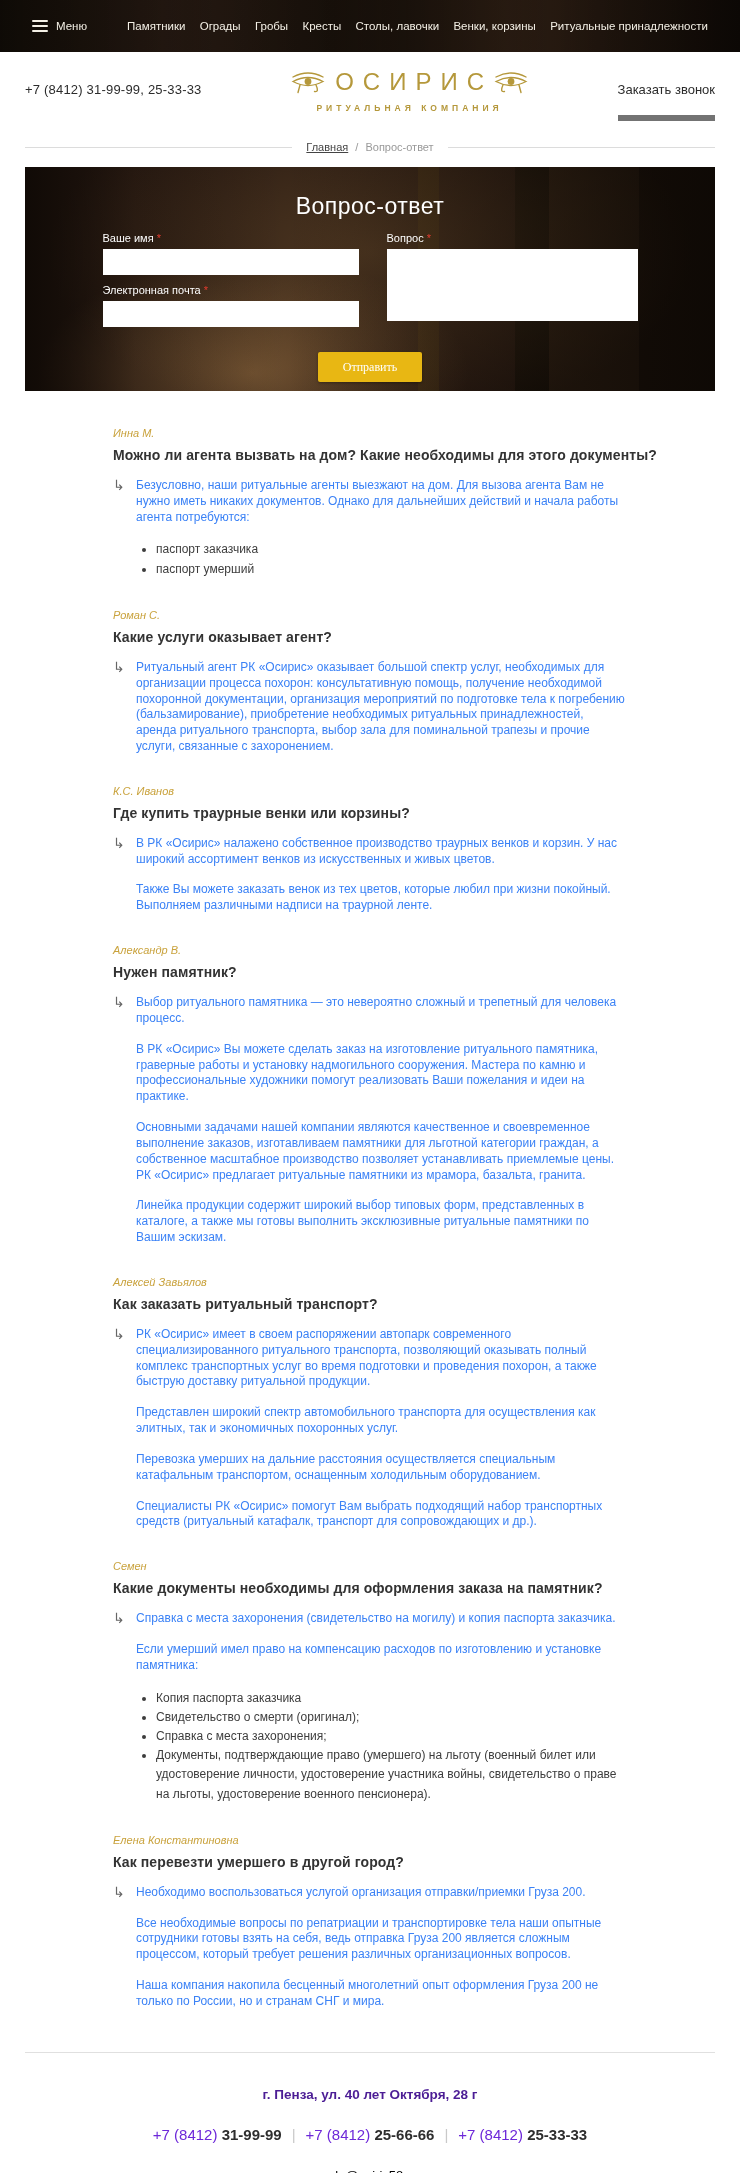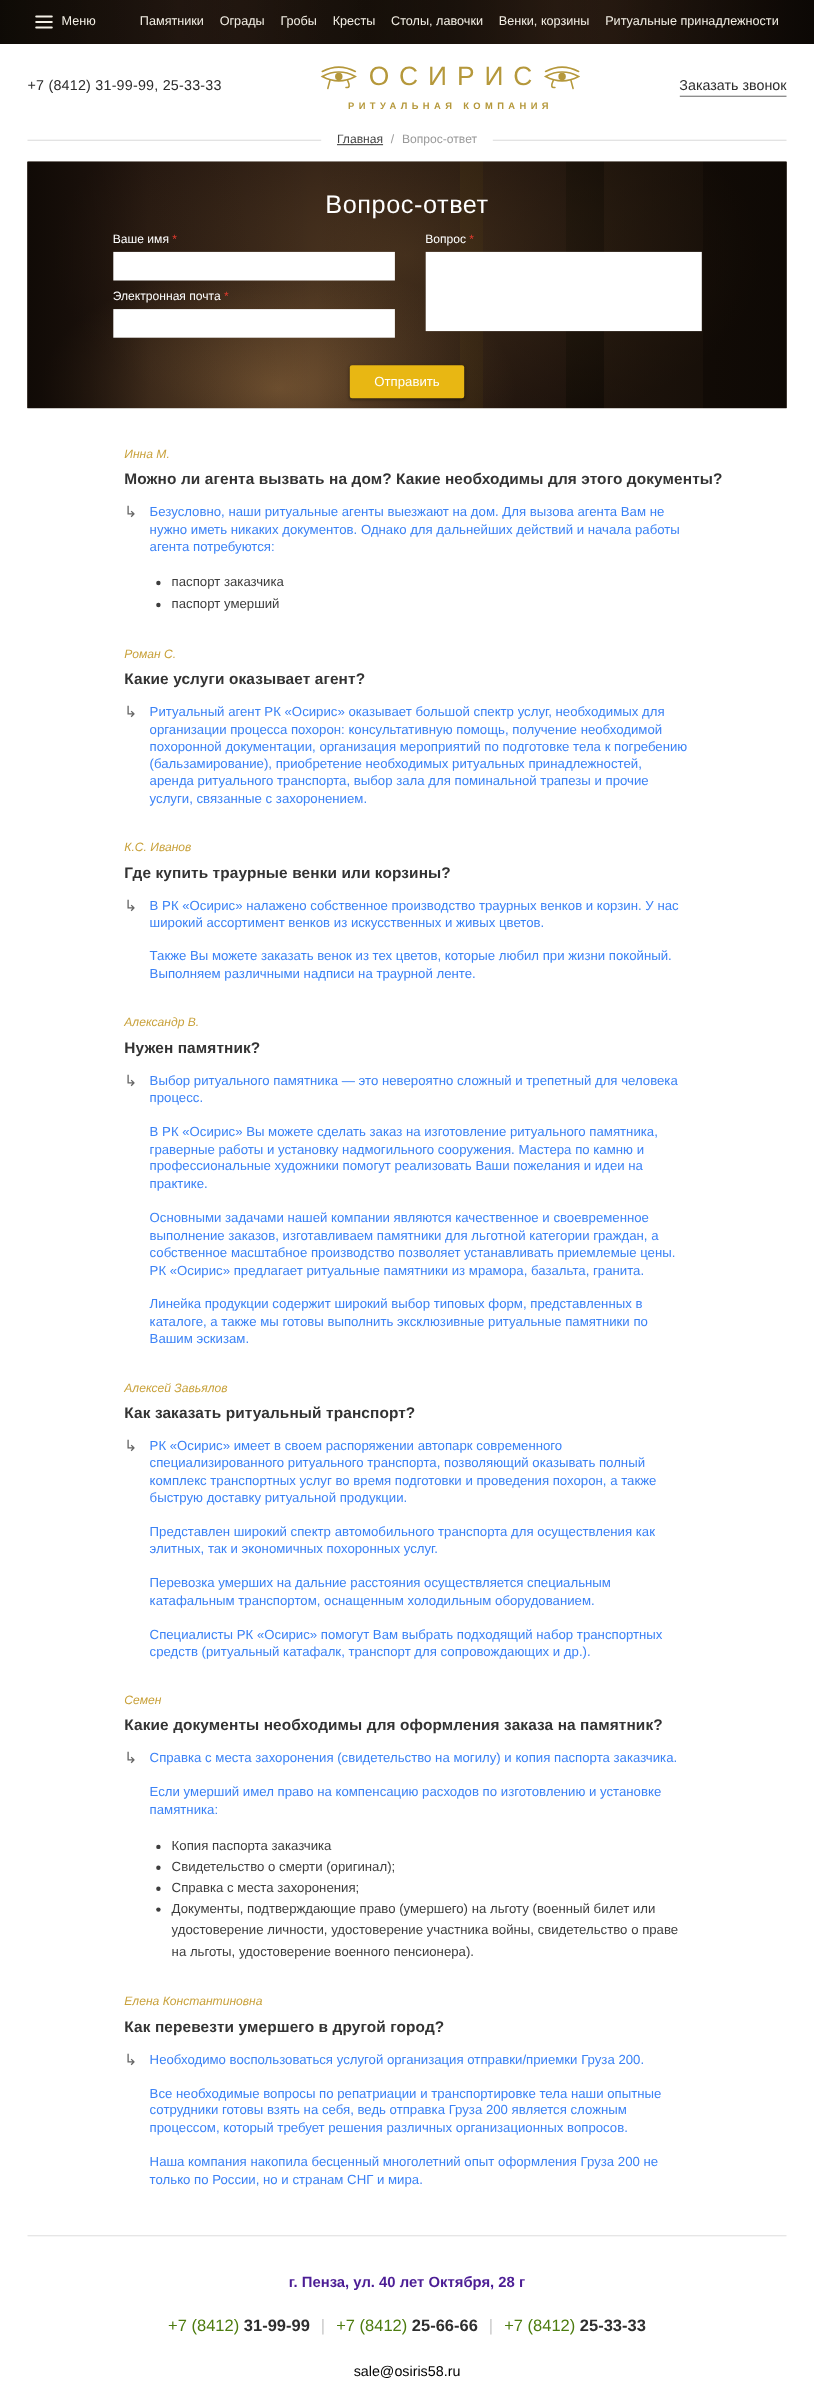--- a/index.html
+++ b/index.html
@@ -8,21 +8,21 @@
     --required-red:#e23b2e;
   }
   *{box-sizing:border-box;}
   html,body{margin:0;padding:0;}
   body{
     width:740px;min-height:2173px;background:#fff;
     font-family:"Liberation Sans",sans-serif;color:#444;
   }
   
   .topnav{
-    height:40px;display:flex;align-items:center;justify-content:space-between;
+    height:52px;display:flex;align-items:center;justify-content:space-between;
     padding:0 32px;
     background:
       linear-gradient(90deg,rgba(0,0,0,.35),rgba(0,0,0,0) 30%,rgba(0,0,0,.25) 55%,rgba(0,0,0,0) 75%,rgba(0,0,0,.4)),
       linear-gradient(90deg,#161009,#241811 22%,#1a120b 45%,#2a1c12 68%,#140d08);
     color:#f4f0e6;font-size:11.5px;white-space:nowrap;
   }
   .nav-menu{display:flex;align-items:center;gap:8px;cursor:pointer;}
   .hamburger{display:inline-flex;flex-direction:column;gap:3px;width:16px;}
   .hamburger i{display:block;height:2px;background:#f4f0e6;border-radius:1px;}
   .nav-link{cursor:pointer;}
@@ -37,21 +37,21 @@
   .logo-title{
     font-size:24px;color:var(--accent-gold);letter-spacing:9px;margin-left:9px;
     font-weight:400;
   }
   .logo-sub{
     margin-top:7px;font-size:8.5px;color:var(--accent-gold);
     letter-spacing:4px;font-weight:bold;
   }
   .callback{
     font-size:13px;color:#2c2c2c;margin-top:14px;cursor:pointer;
-    border-bottom:1px solid #737373;padding-bottom:2px;text-decoration:none;
+    border-bottom:6px solid #737373;padding-bottom:18px;text-decoration:none;
   }
   
   .breadcrumb-row{
     display:flex;align-items:center;gap:14px;margin:10px 25px 14px;text-align:center;
   }
   .bc-line{flex:1;height:1px;background:#dcdcdc;}
   .bc-text{font-size:11px;color:#999;white-space:nowrap;}
   .bc-home{color:#444;text-decoration:underline;cursor:pointer;}
   .bc-sep{margin:0 4px;}
   
@@ -80,21 +80,21 @@
     background:#fff;padding:0 8px;font-size:12px;
   }
   .hero-form textarea{
     width:100%;height:72px;border:none;outline:none;border-radius:0;
     background:#fff;resize:none;padding:6px 8px;font-size:12px;
   }
   .submit{
     display:block;margin:25px auto 0;min-width:104px;height:30px;
     background:var(--button-yellow);color:#fff;border:none;border-radius:2px;
     font-size:12px;cursor:pointer;box-shadow:0 1px 3px rgba(0,0,0,.35);
-    font-family:Liberation Sans, sans-serif;
+    font-family:Liberation Serif, serif;
   }
   
   .qa-list{padding:36px 113px 0;}
   .qa-item{margin-bottom:30px;}
   .qa-author{
     font-size:11px;color:#c9a23c;font-style:italic;margin-bottom:8px;
   }
   .qa-question{
     margin:0 0 15px;font-size:14px;font-weight:bold;color:#333;
     white-space:nowrap;letter-spacing:.1px;
@@ -105,21 +105,21 @@
     margin:0 0 15px;font-size:12px;line-height:1.32;color:#3b82f6;
     white-space:pre-line;
   }
   .qa-blocks ul{margin:0 0 15px 20px;padding:0;}
   .qa-blocks li{font-size:12px;line-height:1.6;color:#3d3d3d;}
   
   .footer-rule{margin:42px 25px 0;border-top:1px solid #e0e0e0;}
   .footer-contacts{text-align:center;padding-top:34px;}
   .footer-address{font-size:13.5px;font-weight:bold;color:#4c1d95;}
   .footer-phones{margin-top:24px;font-size:15px;}
-  .ph-prefix{color:#4d7c0f;}
+  .ph-prefix{color:#6d28d9;}
   .ph-num{color:#2e2e2e;font-weight:bold;}
   .ph-sep{color:#c9c9c9;margin:0 10px;}
   .footer-email{margin-top:25px;font-size:13px;color:#000000;cursor:pointer;}
   .eye-icon{flex:none;}
 </style>
 </head>
 <body>
 
 <nav class="topnav">
   <div class="nav-menu">

